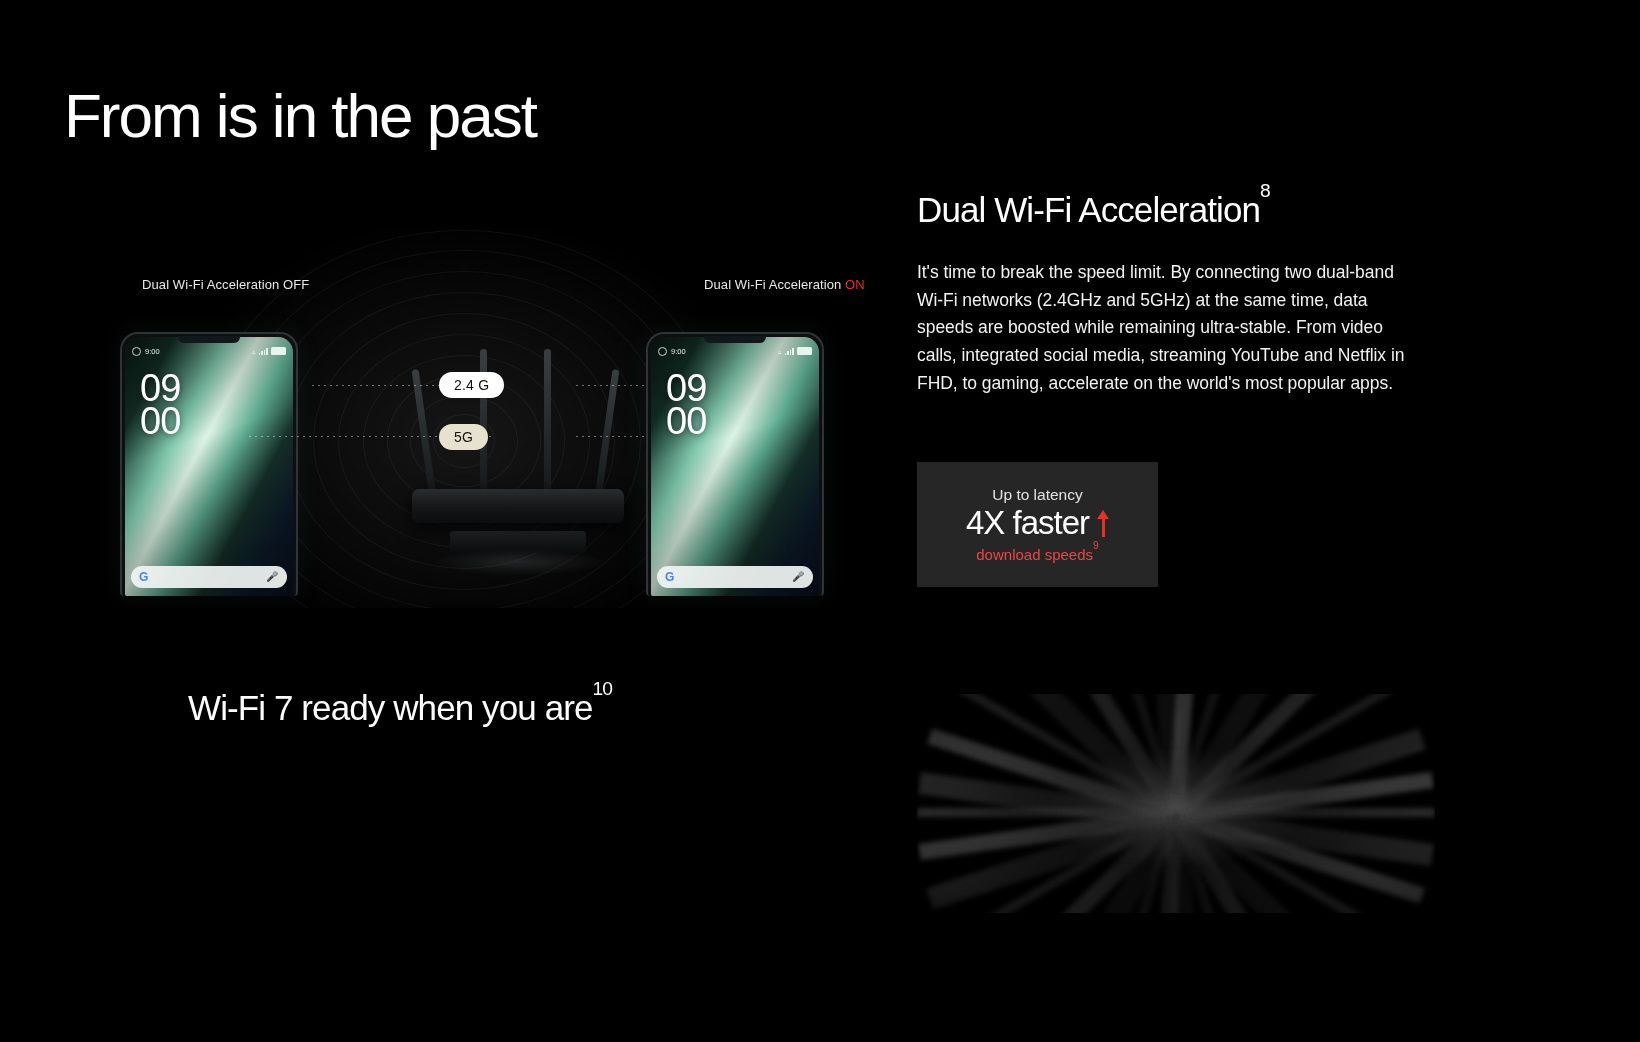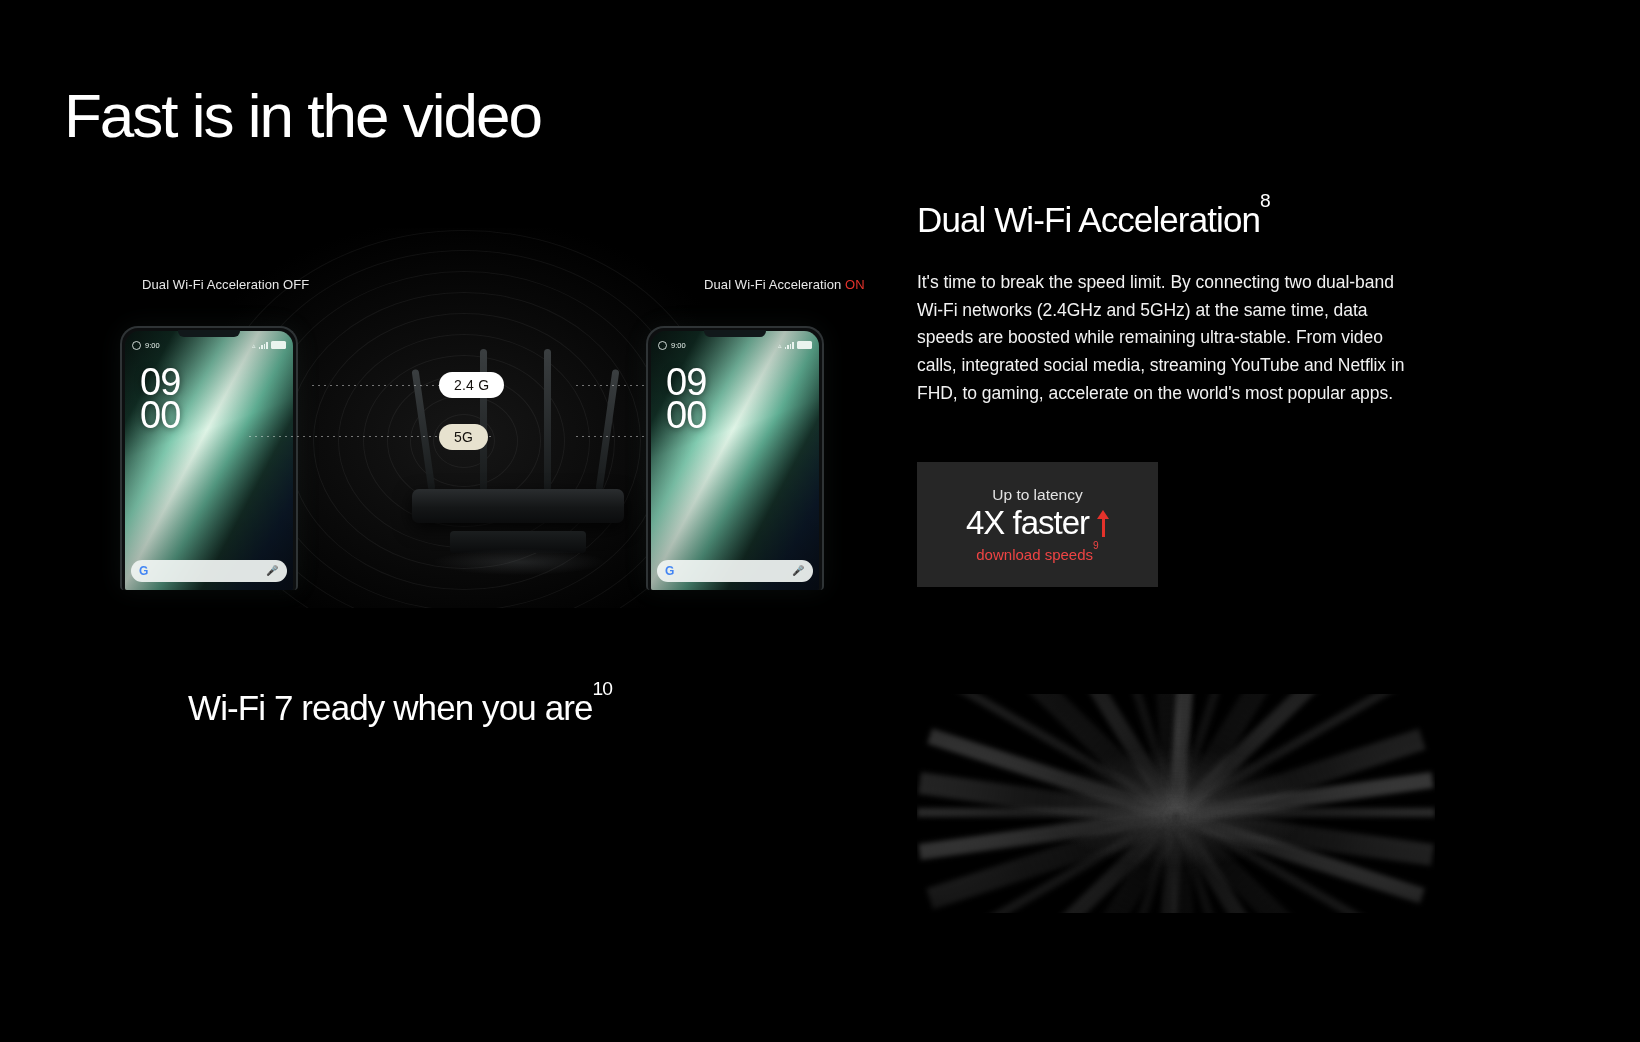--- a/index.html
+++ b/index.html
@@ -79,21 +79,21 @@
     letter-spacing: 0.1px;
     white-space: nowrap;
   }
   .hero-label.off { left: 78px;  top: 49px; }
   .hero-label.on  { left: 608px; top: 49px; margin-left: 32px; }
   .hero-label .on-word { color: #e4322b; }
 
   
   .phone {
     position: absolute;
-    top: 98px;
+    top: 104px;
     width: 174px;
     height: 262px;
     border-radius: 18px 18px 4px 4px;
     background: #0d0f10;
     border: 2px solid #2f3436;
     border-bottom: none;
     overflow: hidden;
     box-shadow: 0 0 26px rgba(120,160,150,0.08);
   }
   .phone.left  { left: 56px; }
@@ -263,21 +263,21 @@
     color: #14110d;
     letter-spacing: 0.2px;
   }
   .badge.b24 { left: 375px; top: 144px; background: #ffffff; }
   .badge.b5  { left: 375px; top: 196px; background: #e7e2cf; }
 
   
   .col-right {
     position: absolute;
     left: 917px;
-    top: 200px;
+    top: 190px;
     width: 510px;
   }
   .section-heading {
     font-size: 35px;
     font-weight: 400;
     letter-spacing: -0.9px;
     line-height: 1.12;
     color: #ffffff;
     margin: 0;
   }
@@ -408,21 +408,21 @@
     line-height: 1;
     text-shadow: 0 2px 18px rgba(0,0,0,0.7);
   }
   .wifi7-text .seven { color: #e4322b; }
 </style>
 </head>
 <body>
 
 <div class="page">
 
-  <h1 class="page-title">Fast is in the video</h1>
+  <h1 class="page-title">From is in the past</h1>
 
   <div class="hero">
     <div class="hero-bg"></div>
 
     <div class="rings">
       <i></i>
         <i></i>
         <i></i>
         <i></i>
         <i></i>

